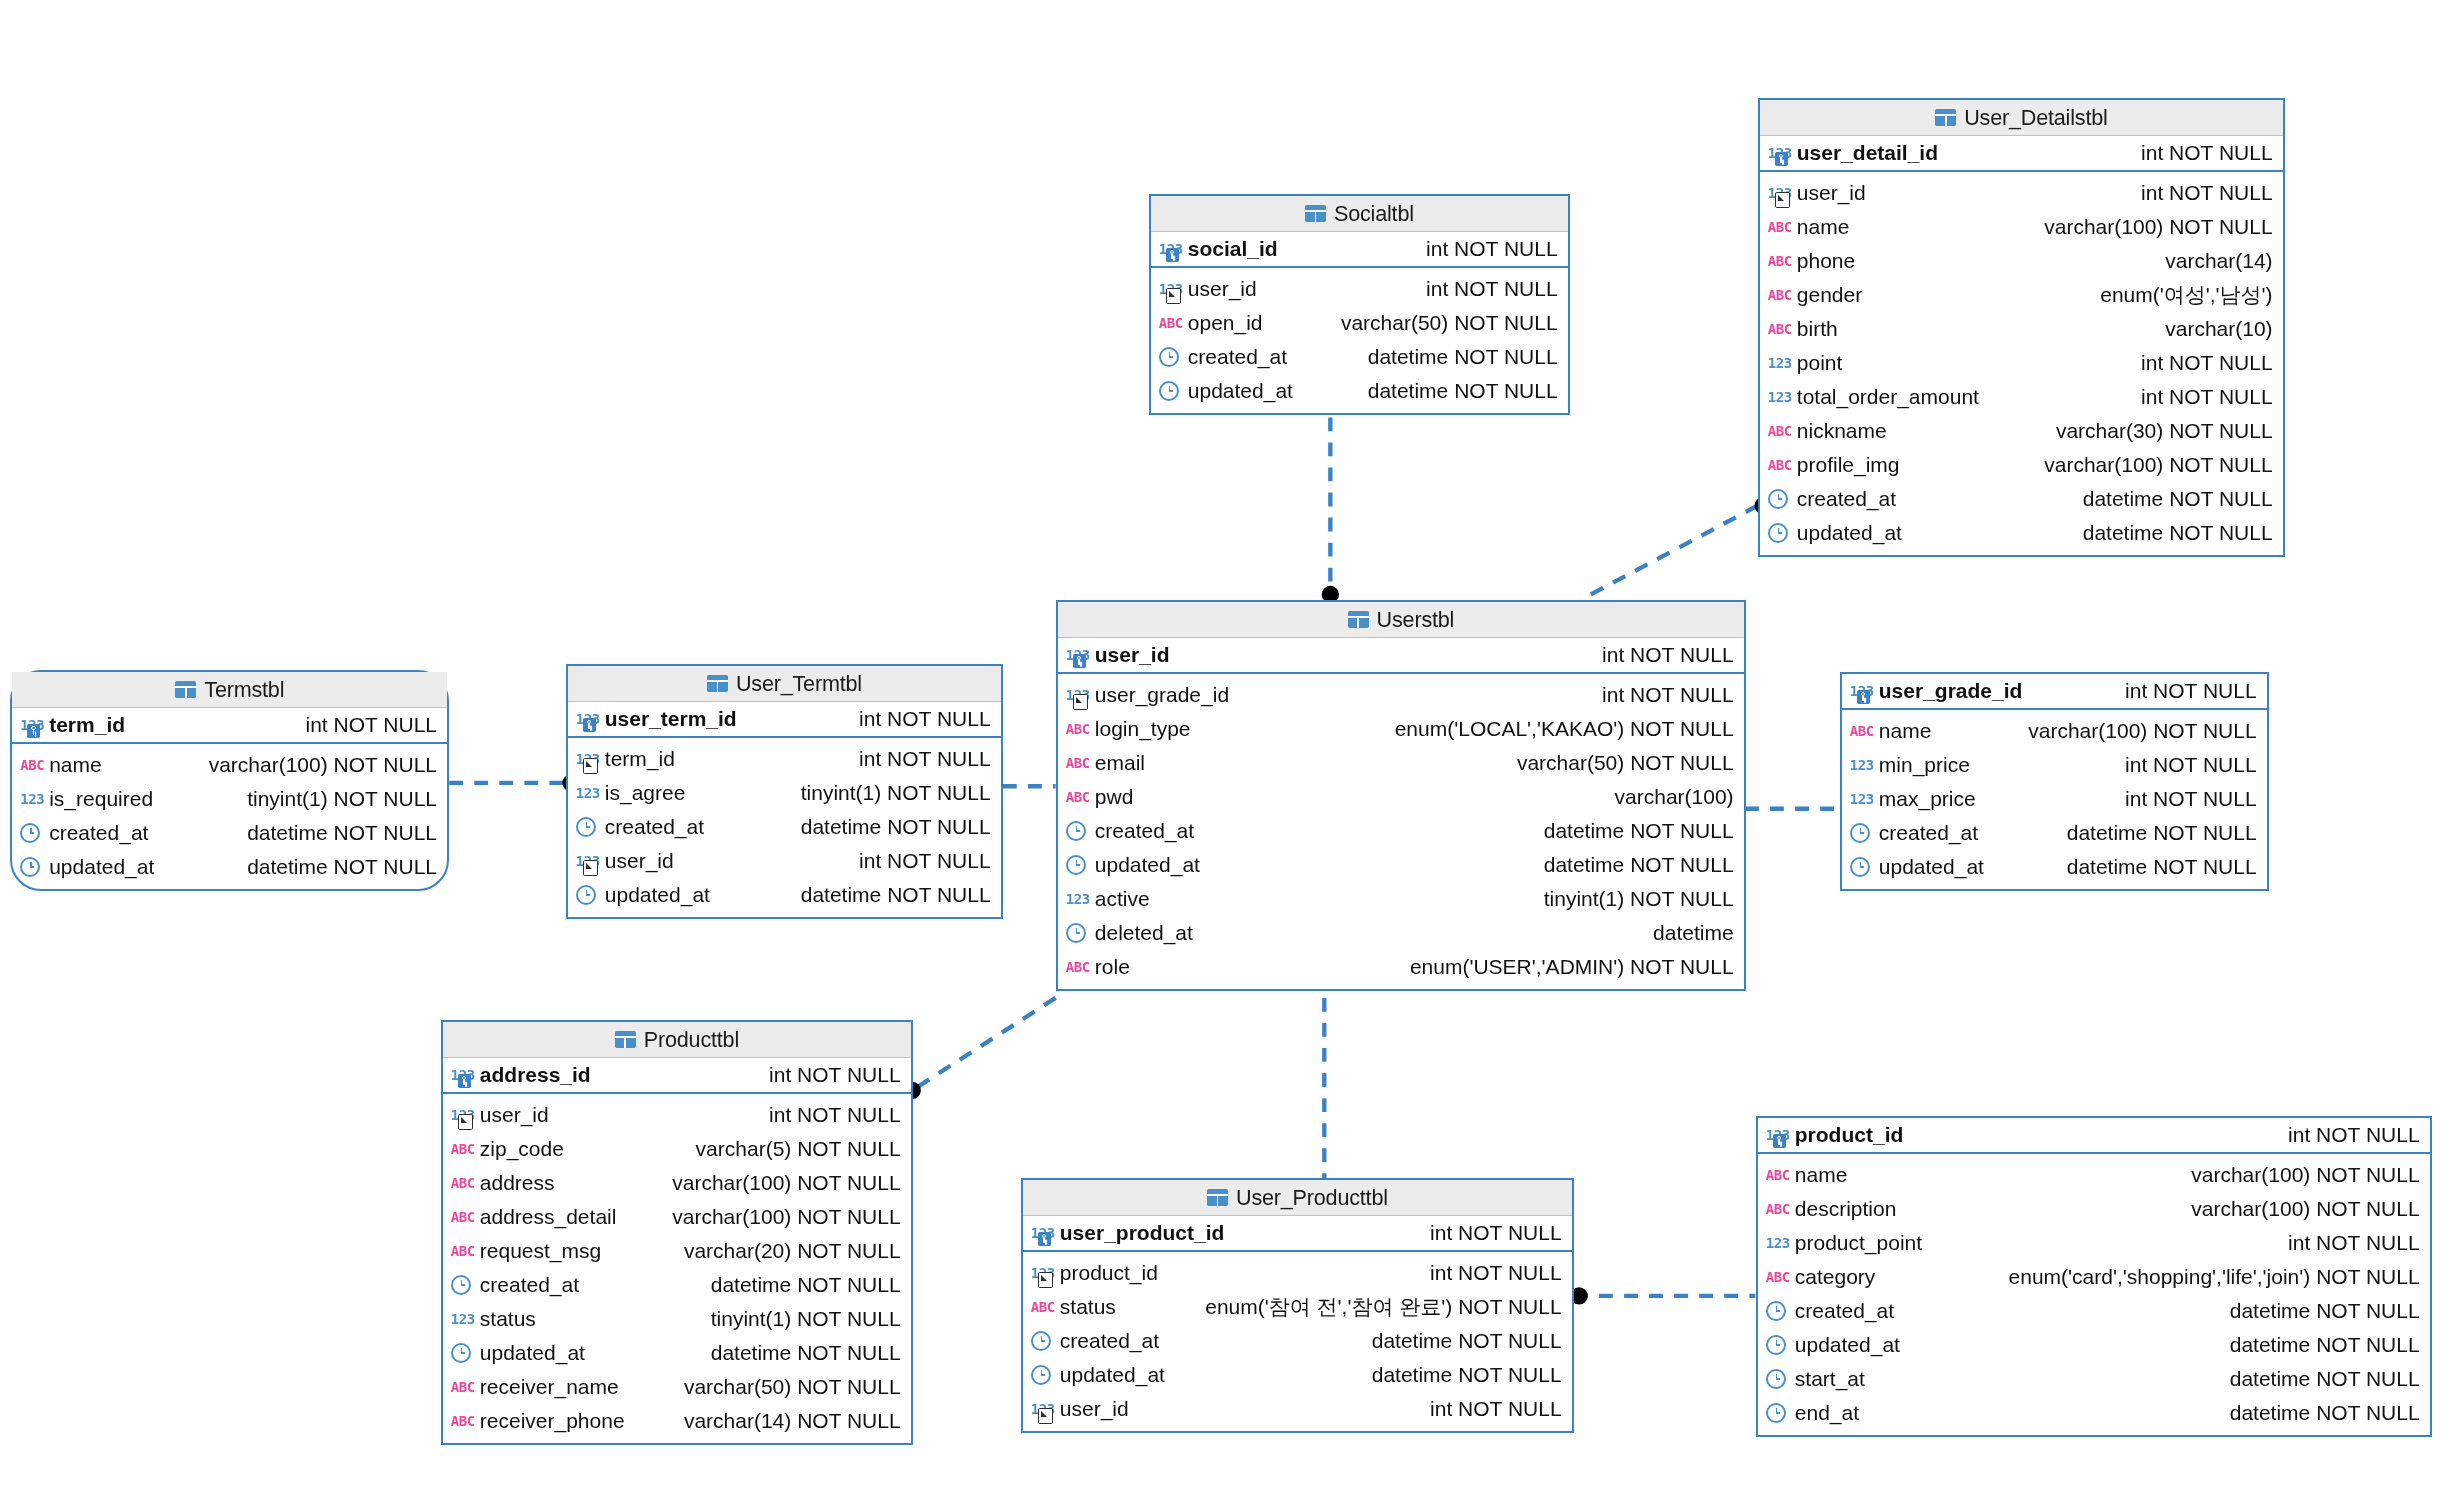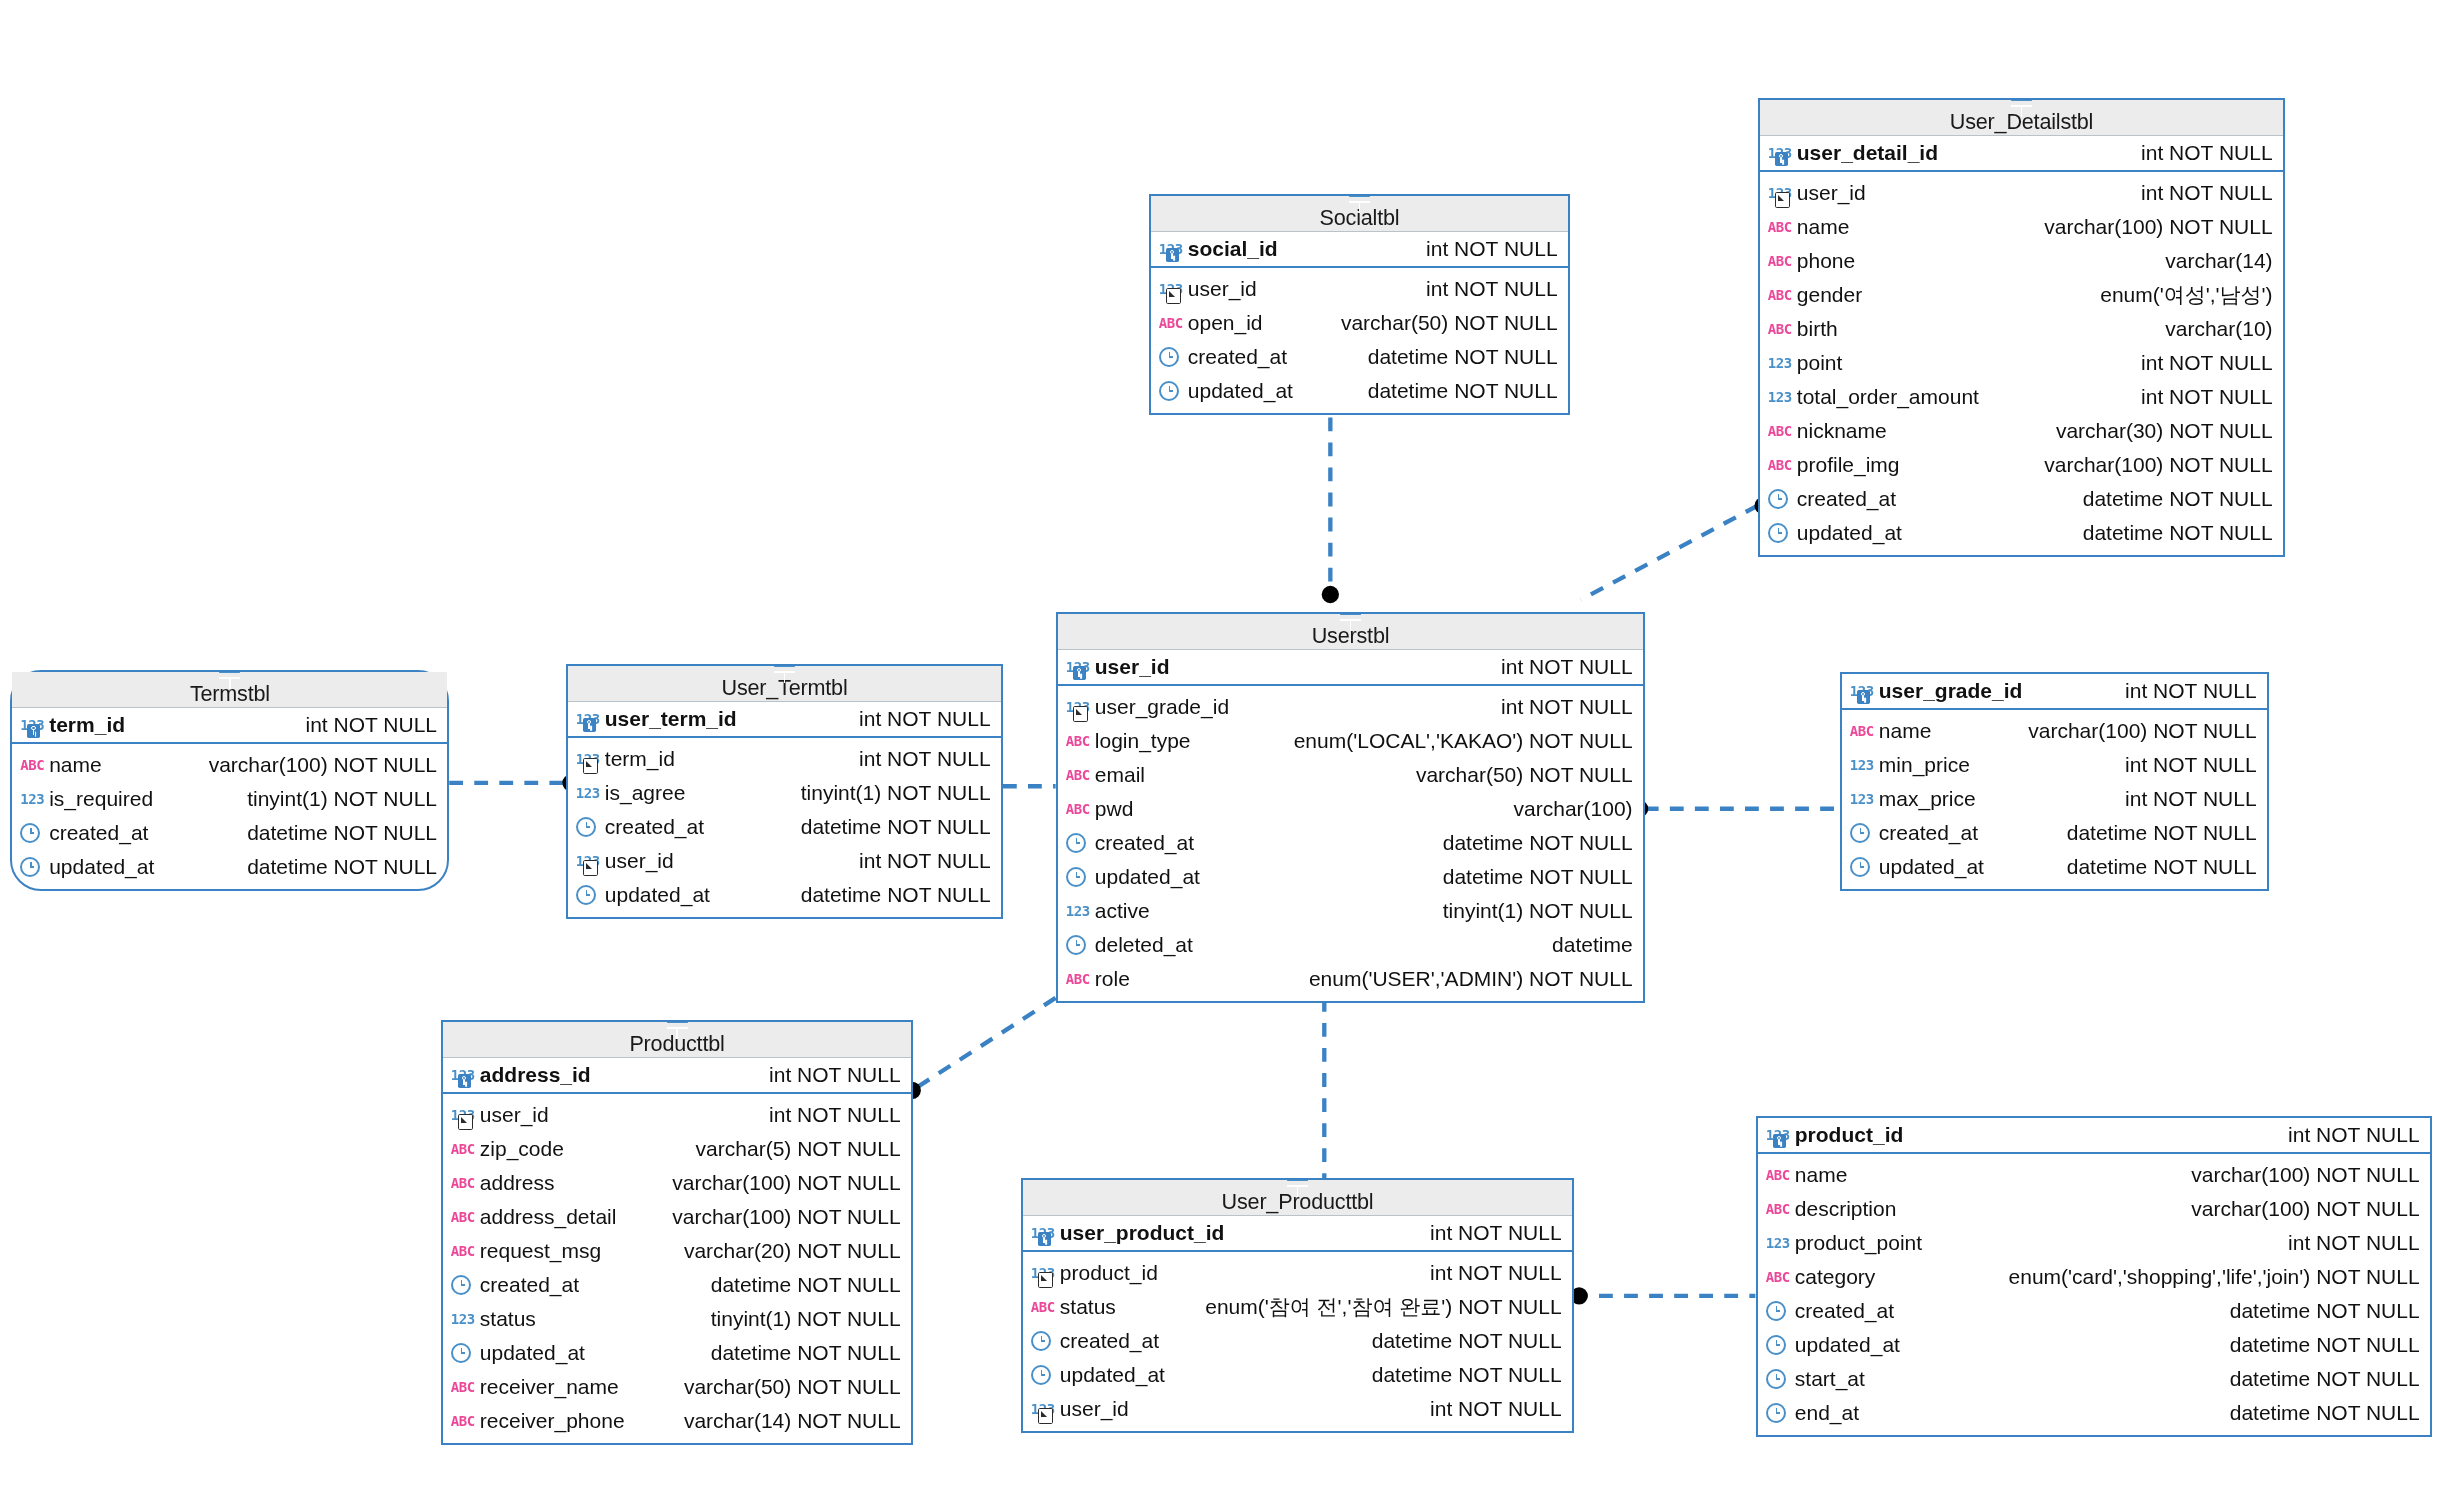--- a/index.html
+++ b/index.html
@@ -3,21 +3,21 @@
 <meta charset="utf-8">
 <style>
   html,body{margin:0;padding:0;background:#ffffff;}
   body{width:2462px;height:1500px;position:relative;overflow:hidden;
        font-family:"Liberation Sans","DejaVu Sans",sans-serif;}
   #canvas{position:absolute;left:0;top:0;width:2462px;height:1500px;}
   #links{position:absolute;left:0;top:0;width:2462px;height:1500px;pointer-events:none;z-index:1;}
 
   .tbl{position:absolute;background:#ffffff;border:2.6px solid #3b82c4;box-sizing:border-box;z-index:2;}
   .tbl-hdr{background:#ececec;border-bottom:0.9px solid #b9c3cc;height:36px;display:flex;
-           align-items:center;justify-content:center;gap:7.8px;box-sizing:border-box;flex-direction:column;}
+           align-items:center;justify-content:center;gap:7.8px;box-sizing:border-box;}
   .tbl-hdr .tname{font-size:21.6px;color:#1a1a1a;letter-spacing:-0.2px;white-space:nowrap;}
   .pk-sec{border-bottom:2.6px solid #3b82c4;}
   .row{display:flex;align-items:center;height:34px;padding:0 10.4px 0 7.8px;box-sizing:border-box;
        white-space:nowrap;}
   .row .ic{width:29px;min-width:29px;display:flex;align-items:center;justify-content:flex-start;}
   .row .cname{font-size:21px;color:#111;margin-right:12px;}
   .row.pk .cname{font-weight:bold;}
   .row .ctype{font-size:21px;color:#111;margin-left:auto;text-align:right;}
 
   
@@ -201,21 +201,21 @@
         </div>
         <div class="row">
           <span class="ic">
             <span class="iclock"></span>
           </span>
           <span class="cname">updated_at</span>
           <span class="ctype">datetime NOT NULL</span>
         </div>
       </div>
     </div>
-    <div class="tbl" style="left: 1056px; top: 600px; width: 589px; margin-top: 12px;">
+    <div class="tbl" style="left: 1056px; top: 600px; width: 690px;">
       <div class="tbl-hdr">
         <span class="tblicon"></span>
         <span class="tname">Userstbl</span>
       </div>
       <div class="pk-sec">
         <div class="row pk">
           <span class="ic">
             <span class="badge-wrap"><span class="i123">123</span><span class="bk"></span></span>
           </span>
           <span class="cname">user_id</span>

